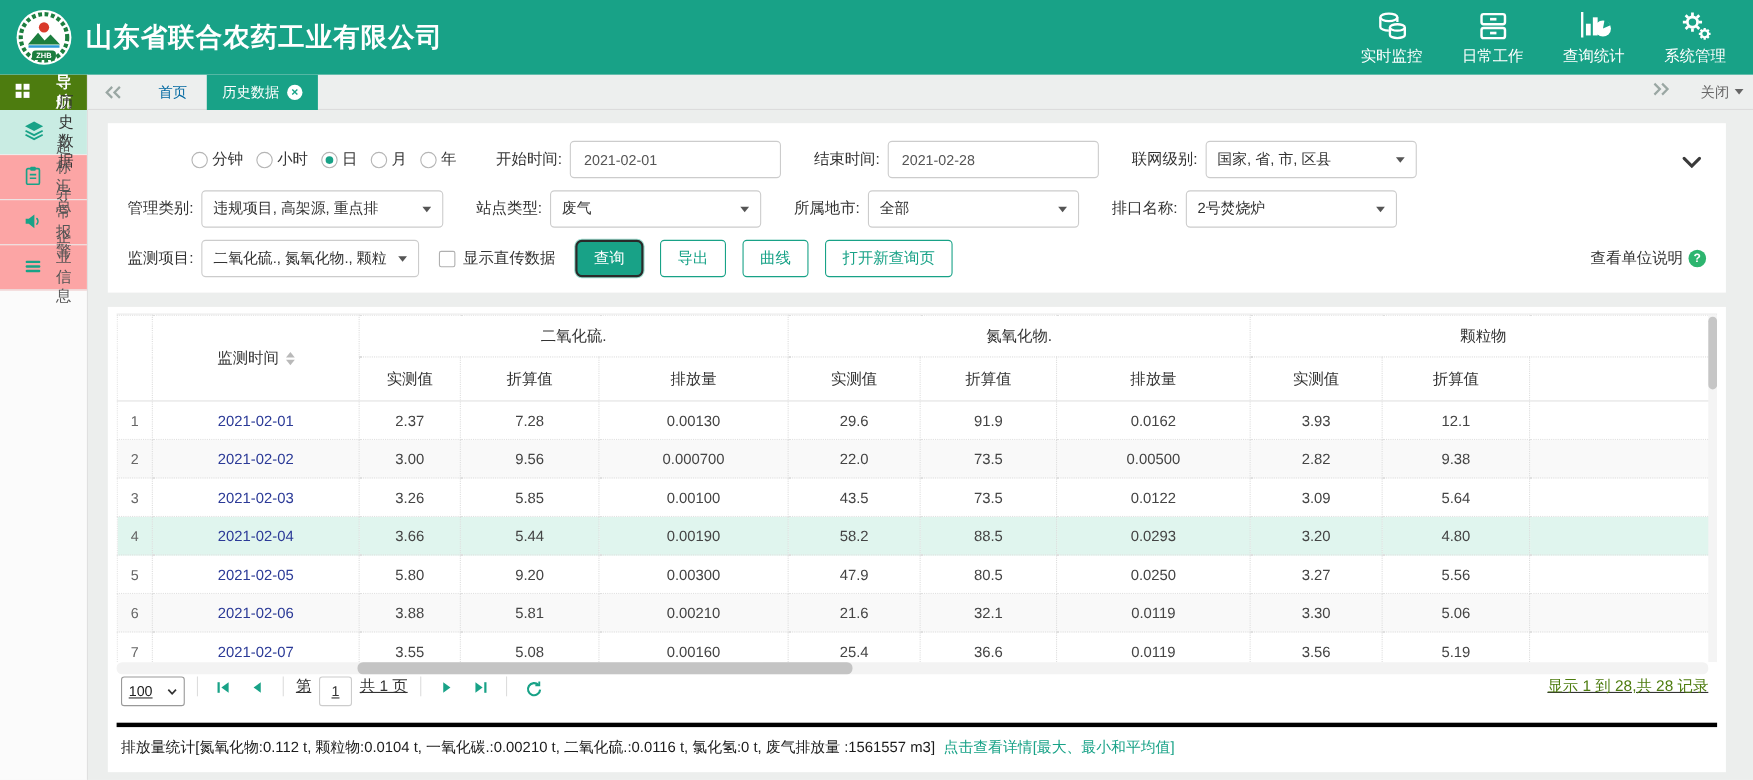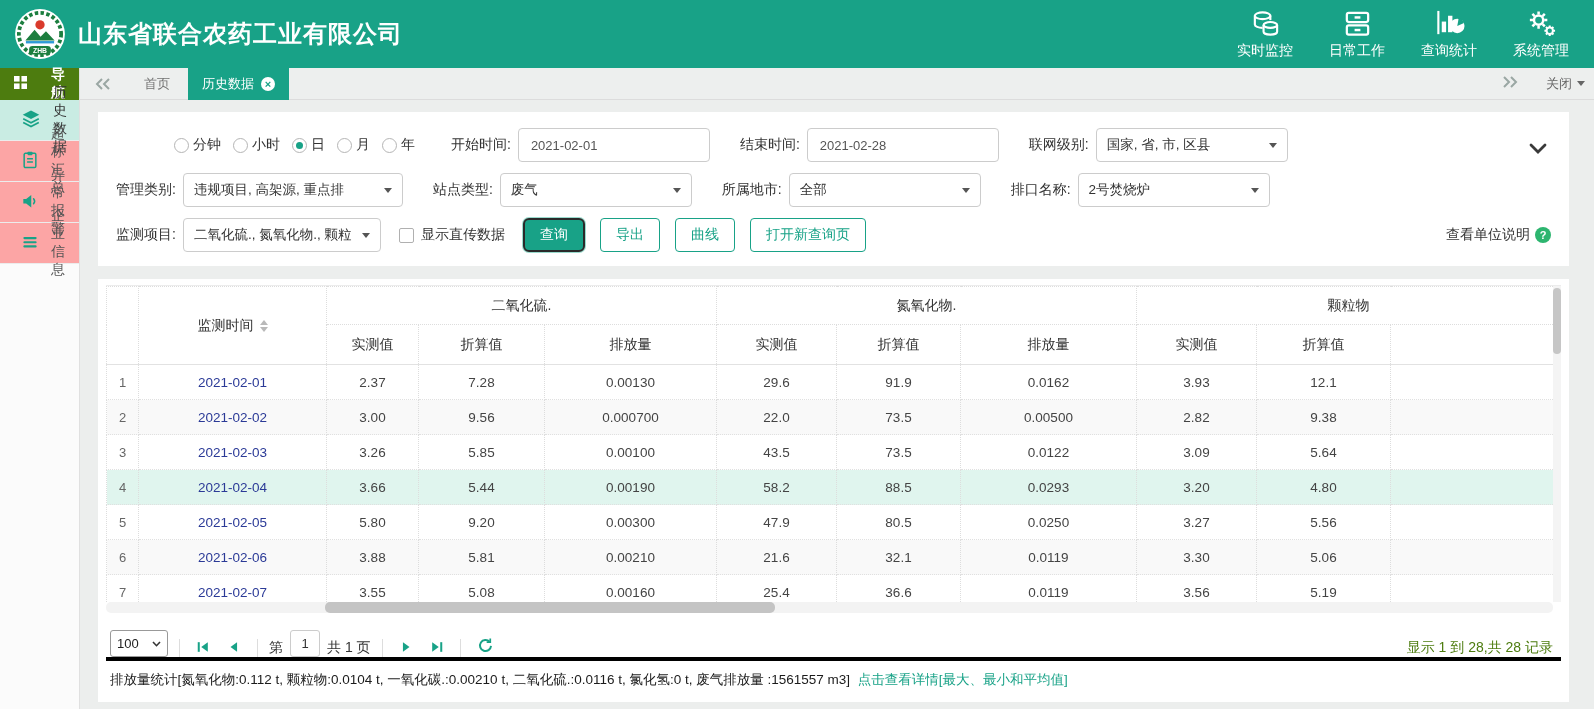--- a/index.html
+++ b/index.html
@@ -17,21 +17,21 @@
   
   .workspace { display:flex; height:641px; }
   .sidebar { width:210px; background:#fbfbfb; border-right:1px solid #e0e0e0; }
   .sidebar-header { height:32px; background:#4d7c0f; color:#fff; font-size:14px; font-weight:bold; display:flex; align-items:center; gap:24px; padding:0 14px; }
   .side-item { height:41px; display:flex; align-items:center; gap:11px; padding:0 12px 0 20px; border-bottom:1px solid #ececec; font-size:14px; color:#555; cursor:pointer; background:#fca5a5; }
   .side-item.active { background:#c9ece3; color:#333; }
 
   .main { flex:1; display:flex; flex-direction:column; }
   .tabbar { height:32px; background:#edefee; border-bottom:1px solid #dcdcdc; display:flex; align-items:center; }
   .tab-collapse { width:46px; display:flex; justify-content:center; align-items:center; cursor:pointer; }
-  .tab { height:32px; line-height:32px; padding:0 18px; font-size:13px; color:#737373; cursor:pointer; }
+  .tab { height:32px; line-height:32px; padding:0 18px; font-size:13px; color:#0369a1; cursor:pointer; }
   .tab.active { background:#18a287; color:#fff; display:flex; align-items:center; gap:7px; padding:0 14px; }
   .tab-close { width:14px; height:14px; border-radius:50%; background:#fff; color:#18a287; font-size:11px; line-height:14px; text-align:center; font-weight:bold; cursor:pointer; }
   .tab-right { margin-left:auto; display:flex; align-items:center; gap:28px; padding-right:18px; }
   .close-menu { font-size:13px; color:#666; cursor:pointer; display:flex; align-items:center; gap:5px; }
   .caret { width:0; height:0; border-left:4.5px solid transparent; border-right:4.5px solid transparent; border-top:5px solid #666; display:inline-block; }
 
   .content { flex:1; padding:12px 34px 0 18px; overflow:hidden; }
 
   
   .filter-panel { background:#fff; padding:16px 18px 6px; position:relative; }
@@ -71,21 +71,21 @@
   th { text-align:center; }
   .sorter { display:inline-flex; flex-direction:column; vertical-align:middle; margin-left:6px; }
   .s-up { width:0; height:0; border-left:4px solid transparent; border-right:4px solid transparent; border-bottom:5px solid #b9b9b9; margin-bottom:2px; }
   .s-down { width:0; height:0; border-left:4px solid transparent; border-right:4px solid transparent; border-top:5px solid #b9b9b9; }
   .vscroll { position:absolute; right:0; top:0; width:8px; height:100%; background:#f4f4f4; }
   .vthumb { width:8px; height:66px; background:#c6c6c6; border-radius:4px; margin-top:2px; }
   .hscroll { height:11px; background:#f3f3f3; position:relative; margin:0 8px 2px 0; border-radius:5px; }
   .hthumb { position:absolute; left:219px; width:450px; top:0; height:11px; background:#c4c4c4; border-radius:5px; }
 
   
-  .pager { height:42px; display:flex; align-items:flex-end; gap:7px; padding:0 4px; }
+  .pager { height:42px; display:flex; align-items:flex-start; gap:7px; padding:0 4px;text-decoration:underline; }
   .page-size { height:27px; width:58px; border:1px solid #999; border-radius:3px; display:flex; align-items:center; justify-content:space-between; padding:0 6px; font-size:13px; color:#222; cursor:pointer; background:#fff; }
   .pbtn { background:none; border:none; cursor:pointer; padding:3px 5px; display:flex; align-items:center; }
   .pdiv { width:1px; height:18px; background:#ddd; margin:0 4px; }
   .ptext { font-size:14px; color:#333; }
   .pinput { width:30px; height:27px; border:1px solid #ccc; border-radius:3px; text-align:center; font-size:13px; color:#333; font-family:inherit; }
   .records { margin-left:auto; font-size:14px; color:#4d7c0f; padding-right:4px; }
 
   
   .stats { font-size:13.5px; color:#1b1b1b; padding:10px 4px 13px; border-top:4px solid #000000; white-space:nowrap; }
   .detail-link { color:#18a287; text-decoration:none; cursor:pointer; margin-left:4px; }

